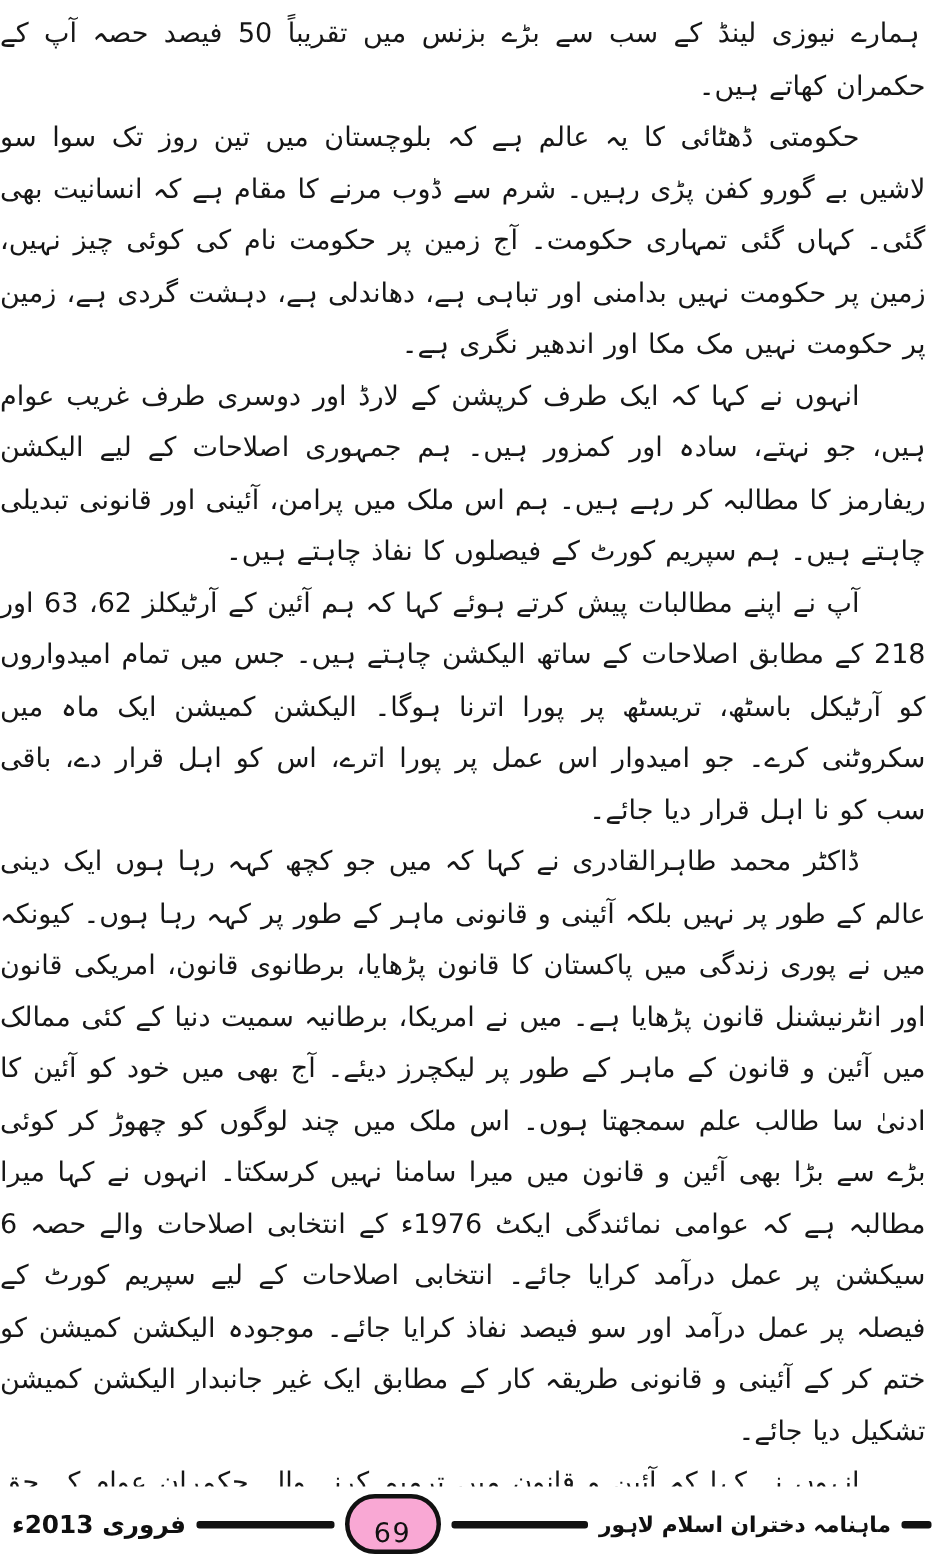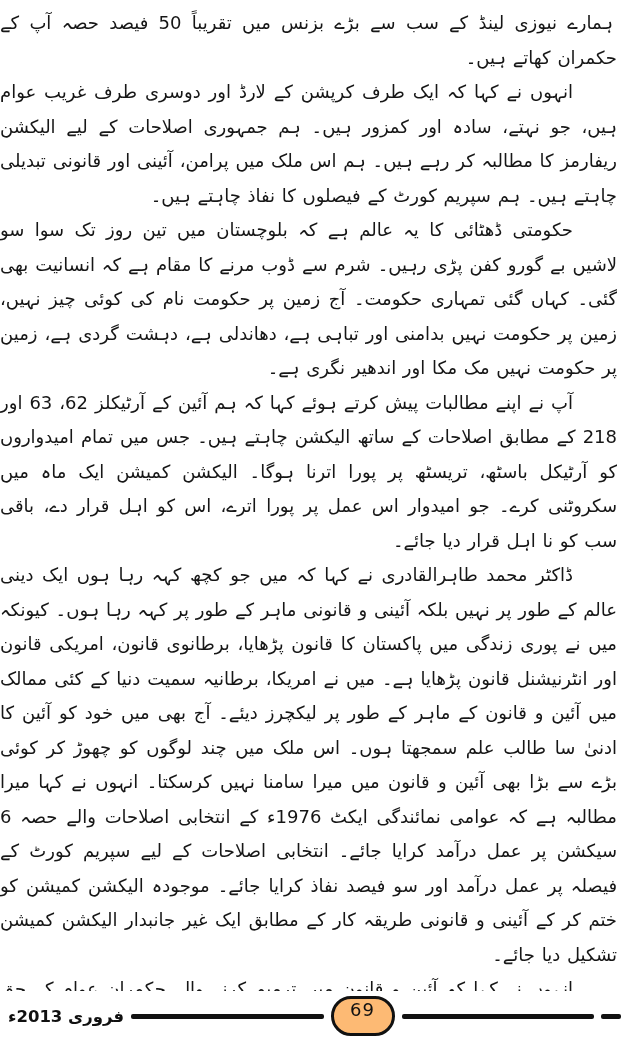--- a/index.html
+++ b/index.html
@@ -71,47 +71,48 @@
     color: #101010;
     text-align: right;
   }
   .page-number-badge {
     flex: 0 0 auto;
     box-sizing: border-box;
     width: 64px;
     height: 40px;
     border: 3px solid #111111;
     border-radius: 22px;
-    background: #fdba74;
+    background: #f9a8d4;
     display: flex;
-    align-items: flex-start;
+    align-items: flex-end;
     justify-content: center;
   }
   .page-number-badge span {
     font-size: 18px;
     color: #111111;
     letter-spacing: 1px;
   }
 </style>
 </head>
 <body>
 
 <div class="page">
   <div class="article-body">
     <p class="para first">ہمارے نیوزی لینڈ کے سب سے بڑے بزنس میں تقریباً 50 فیصد حصہ آپ کے حکمران کھاتے ہیں۔</p>
+    <p class="para">حکومتی ڈھٹائی کا یہ عالم ہے کہ بلوچستان میں تین روز تک سوا سو لاشیں بے گورو کفن پڑی رہیں۔ شرم سے ڈوب مرنے کا مقام ہے کہ انسانیت بھی گئی۔ کہاں گئی تمہاری حکومت۔ آج زمین پر حکومت نام کی کوئی چیز نہیں، زمین پر حکومت نہیں بدامنی اور تباہی ہے، دھاندلی ہے، دہشت گردی ہے، زمین پر حکومت نہیں مک مکا اور اندھیر نگری ہے۔</p>
     <p class="para">انہوں نے کہا کہ ایک طرف کرپشن کے لارڈ اور دوسری طرف غریب عوام ہیں، جو نہتے، سادہ اور کمزور ہیں۔ ہم جمہوری اصلاحات کے لیے الیکشن ریفارمز کا مطالبہ کر رہے ہیں۔ ہم اس ملک میں پرامن، آئینی اور قانونی تبدیلی چاہتے ہیں۔ ہم سپریم کورٹ کے فیصلوں کا نفاذ چاہتے ہیں۔</p>
-    <p class="para">حکومتی ڈھٹائی کا یہ عالم ہے کہ بلوچستان میں تین روز تک سوا سو لاشیں بے گورو کفن پڑی رہیں۔ شرم سے ڈوب مرنے کا مقام ہے کہ انسانیت بھی گئی۔ کہاں گئی تمہاری حکومت۔ آج زمین پر حکومت نام کی کوئی چیز نہیں، زمین پر حکومت نہیں بدامنی اور تباہی ہے، دھاندلی ہے، دہشت گردی ہے، زمین پر حکومت نہیں مک مکا اور اندھیر نگری ہے۔</p>
     <p class="para">آپ نے اپنے مطالبات پیش کرتے ہوئے کہا کہ ہم آئین کے آرٹیکلز 62، 63 اور 218 کے مطابق اصلاحات کے ساتھ الیکشن چاہتے ہیں۔ جس میں تمام امیدواروں کو آرٹیکل باسٹھ، تریسٹھ پر پورا اترنا ہوگا۔ الیکشن کمیشن ایک ماہ میں سکروٹنی کرے۔ جو امیدوار اس عمل پر پورا اترے، اس کو اہل قرار دے، باقی سب کو نا اہل قرار دیا جائے۔</p>
     <p class="para">ڈاکٹر محمد طاہرالقادری نے کہا کہ میں جو کچھ کہہ رہا ہوں ایک دینی عالم کے طور پر نہیں بلکہ آئینی و قانونی ماہر کے طور پر کہہ رہا ہوں۔ کیونکہ میں نے پوری زندگی میں پاکستان کا قانون پڑھایا، برطانوی قانون، امریکی قانون اور انٹرنیشنل قانون پڑھایا ہے۔ میں نے امریکا، برطانیہ سمیت دنیا کے کئی ممالک میں آئین و قانون کے ماہر کے طور پر لیکچرز دیئے۔ آج بھی میں خود کو آئین کا ادنیٰ سا طالب علم سمجھتا ہوں۔ اس ملک میں چند لوگوں کو چھوڑ کر کوئی بڑے سے بڑا بھی آئین و قانون میں میرا سامنا نہیں کرسکتا۔ انہوں نے کہا میرا مطالبہ ہے کہ عوامی نمائندگی ایکٹ 1976ء کے انتخابی اصلاحات والے حصہ 6 سیکشن پر عمل درآمد کرایا جائے۔ انتخابی اصلاحات کے لیے سپریم کورٹ کے فیصلہ پر عمل درآمد اور سو فیصد نفاذ کرایا جائے۔ موجودہ الیکشن کمیشن کو ختم کر کے آئینی و قانونی طریقہ کار کے مطابق ایک غیر جانبدار الیکشن کمیشن تشکیل دیا جائے۔</p>
     <p class="para">انہوں نے کہا کہ آئین و قانون میں ترمیم کرنے والے حکمران عوام کے حق میں کوئی ترمیم نہیں کرتے، یہ اپنے مفاد کے لیے ترامیم کر کے آئین کو اپنے تابع بنانا چاہتے ہیں۔ دوسری جانب میرے خلاف الزام لگانے والوں کو بتانا چاہتا ہوں کہ میں نگران سیٹ اپ میں وزیراعظم نہیں بننا چاہتا۔ مرکز کی طرح تمام صوبوں میں بھی صاف ستھرا کیئر ٹیکر سیٹ اپ ہونا چاہیے۔ چوتھا اور آخری چارٹرڈ آف ڈیمانڈ یہ ہے کہ تمام قومی اسمبلی سمیت صوبائی اسمبلیاں تحلیل کر دی جائیں۔ اس پر آپ نے کہا کہ تم اس ملک کو لانگ مارچ کے سپرد کر دو، اس ملک میں چوری، ڈکیتی اور جرائم کا ایک واقعہ بھی نہیں ہوگا۔</p>
 
   </div>
 
   <div class="page-footer">
     <span class="footer-rule stub"></span>
+    <span class="journal-name">ماہنامہ دختران اسلام لاہور</span>
     <span class="footer-rule"></span>
     <span class="page-number-badge">
       <span>69</span>
     </span>
     <span class="footer-rule"></span>
     <span class="issue-date">فروری 2013ء</span>
   </div>
 </div>
 
 </body></html>

